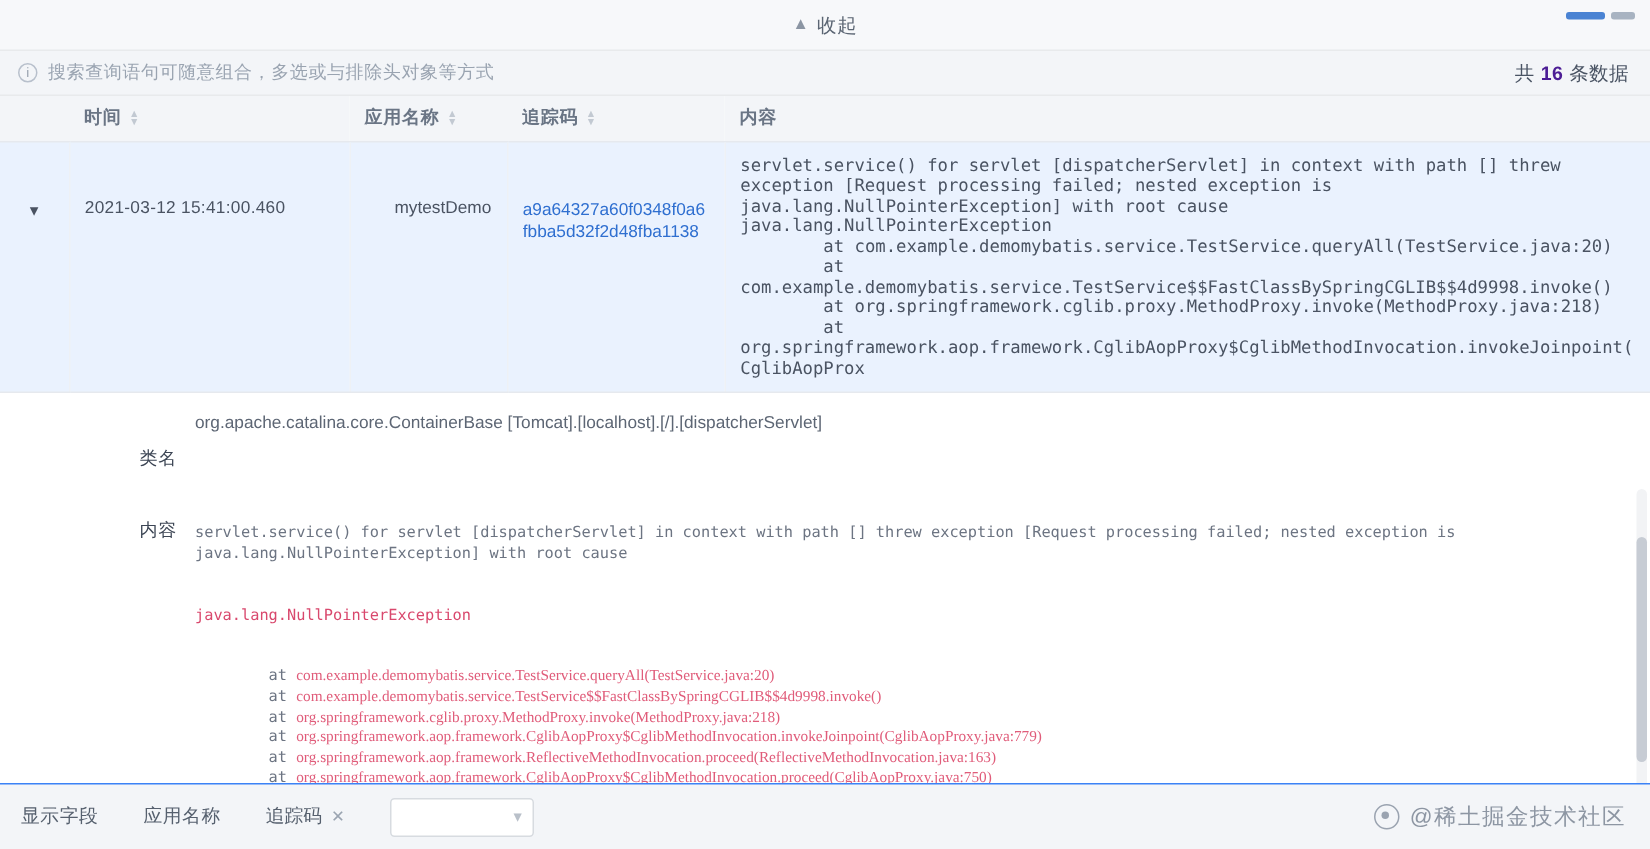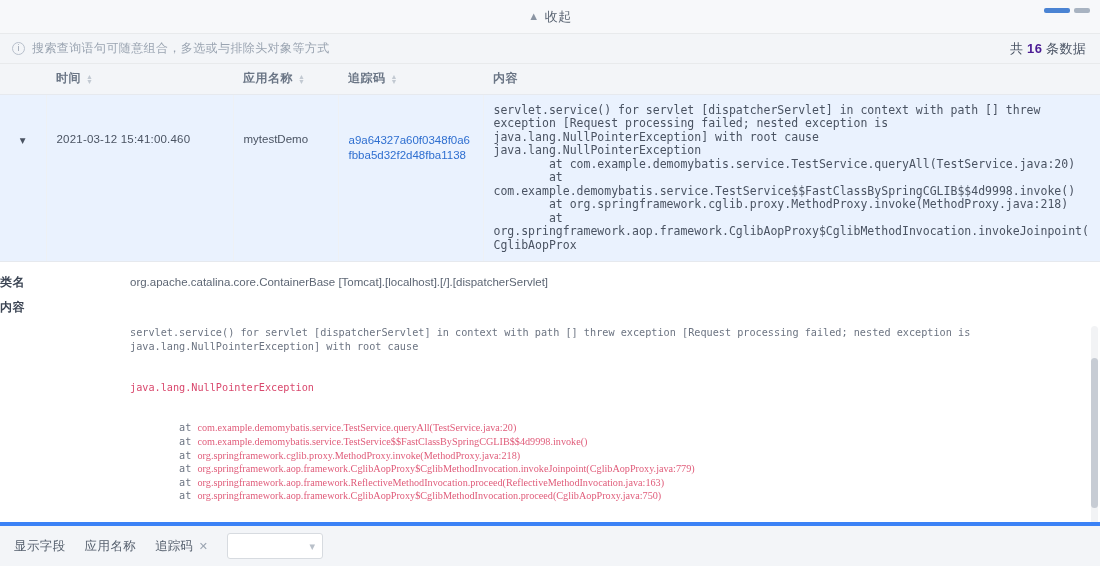--- a/index.html
+++ b/index.html
@@ -141,21 +141,21 @@
     color: #4a5362;
   }
   tr.row-selected td { background: #eaf2fe; }
   .expand-cell {
     text-align: center;
     color: #7d8796;
     cursor: pointer;
     padding-top: 38px !important;
   }
   .cell-time { color: #5a6473; letter-spacing: .2px; padding-top: 38px !important; }
-  .cell-name { color: #5a6473; padding-top: 38px !important; }
+  .cell-name { color: #5a6473; padding-top: 38px !important; text-align: right; }
   .cell-trace { padding-top: 38px !important; }
   .cell-trace a {
     color: #2f6fd0;
     text-decoration: none;
     word-break: break-all;
     line-height: 15px;
     cursor: pointer;
   }
   .cell-content {
     font-family: "DejaVu Sans Mono", monospace;
@@ -175,26 +175,28 @@
     background: #fff;
     position: relative;
   }
   .detail-row {
     display: flex;
     align-items: flex-start;
     padding: 2px 0 2px 0;
   }
   .detail-label {
     flex: 0 0 130px;
+    text-align: right;
     padding-right: 12px;
     color: #3c4椒; 
     color: #3c4554;
     font-size: 12px;
-    font-weight: bold;
+    font-weight: normal;
     letter-spacing: .5px;
+    margin-top: 23px;
   }
   .detail-value {
     flex: 1 1 auto;
     color: #5d6674;
     font-size: 11.5px;
     padding-right: 31px;
     line-height: 16px;
   }
   .detail-row.mt { margin-top: 4px; }
 
@@ -225,25 +227,25 @@
     width: 7px; height: 150px;
     background: #c7ccd4;
     border-radius: 4px;
   }
 
   
   .bottombar {
     flex: 0 0 44px;
     height: 44px;
     background: #f3f5f8;
-    border-top: 4px solid #3b82f6;
+    border-top: 1px solid #3b82f6;
     display: flex;
     align-items: center;
     padding: 0 14px;
-    gap: 19px;
+    gap: 30px;
     position: relative;
   }
   .bb-item {
     color: #56606e;
     font-size: 12.5px;
     letter-spacing: .4px;
     cursor: pointer;
   }
   .bb-tag {
     display: inline-flex;
@@ -411,15 +413,19 @@
   <div class="bottombar">
     <span class="bb-item">显示字段</span>
     <span class="bb-item">应用名称</span>
     <span class="bb-tag">
       <span>追踪码</span>
       <span class="x">✕</span>
     </span>
     <span class="bb-select">
       <span>▾</span>
     </span>
+    <span class="watermark">
+      <span class="wm-logo"></span>
+      <span>@稀土掘金技术社区</span>
+    </span>
   </div>
 
 </div>
 
 </body></html>

